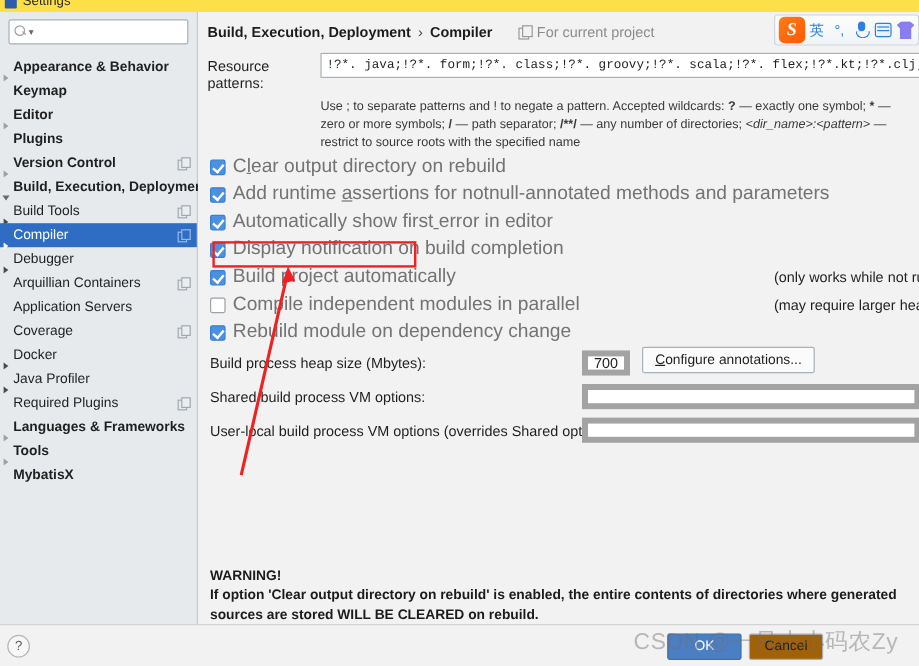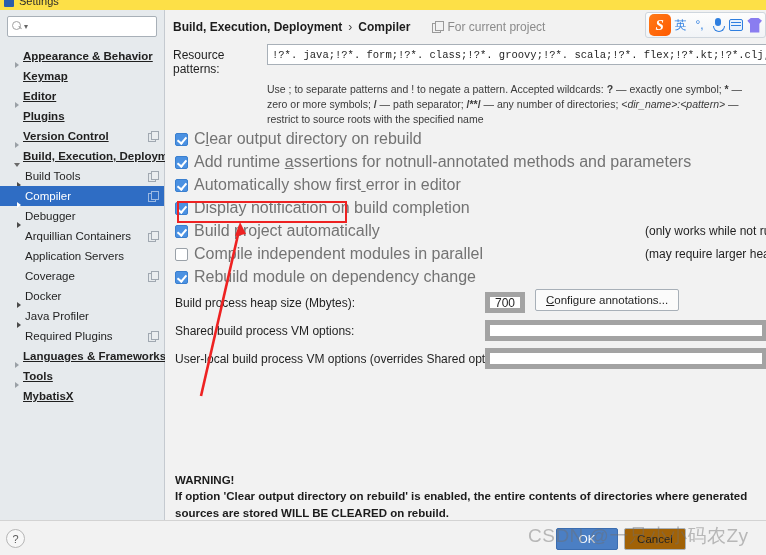--- a/index.html
+++ b/index.html
@@ -90,22 +90,22 @@
     border-left-color:#4a4a4a;
   }
   .tree-item.selected .arrow.right::before{ border-left-color:#ffffff; }
   .tree-item .arrow.down::before{
     content:""; position:absolute; left:2px; top:7px;
     border-top:4px solid #6a6a6a; border-left:3.5px solid transparent;
     border-right:3.5px solid transparent;
   }
   .tree-item .label{ font-size:11.5px; }
   .tree-item.bold .label{ font-weight:bold; }
-  .tree-item.depth0 { padding-left:12px;text-decoration:underline; }
-  .tree-item.depth1 { padding-left:14px; }
+  .tree-item.depth0 { padding-left:0; }
+  .tree-item.depth1 { }
   .tree-item .copy-badge{
     margin-left:auto; width:10px; height:10px; position:relative; opacity:.65;
   }
   .tree-item .copy-badge::before{
     content:""; position:absolute; left:0; top:2px; width:6px; height:7px;
     border:1px solid #7b8692; background:#e6eaed;
   }
   .tree-item .copy-badge::after{
     content:""; position:absolute; left:3px; top:0; width:6px; height:7px;
     border:1px solid #7b8692; background:#eef1f3;

